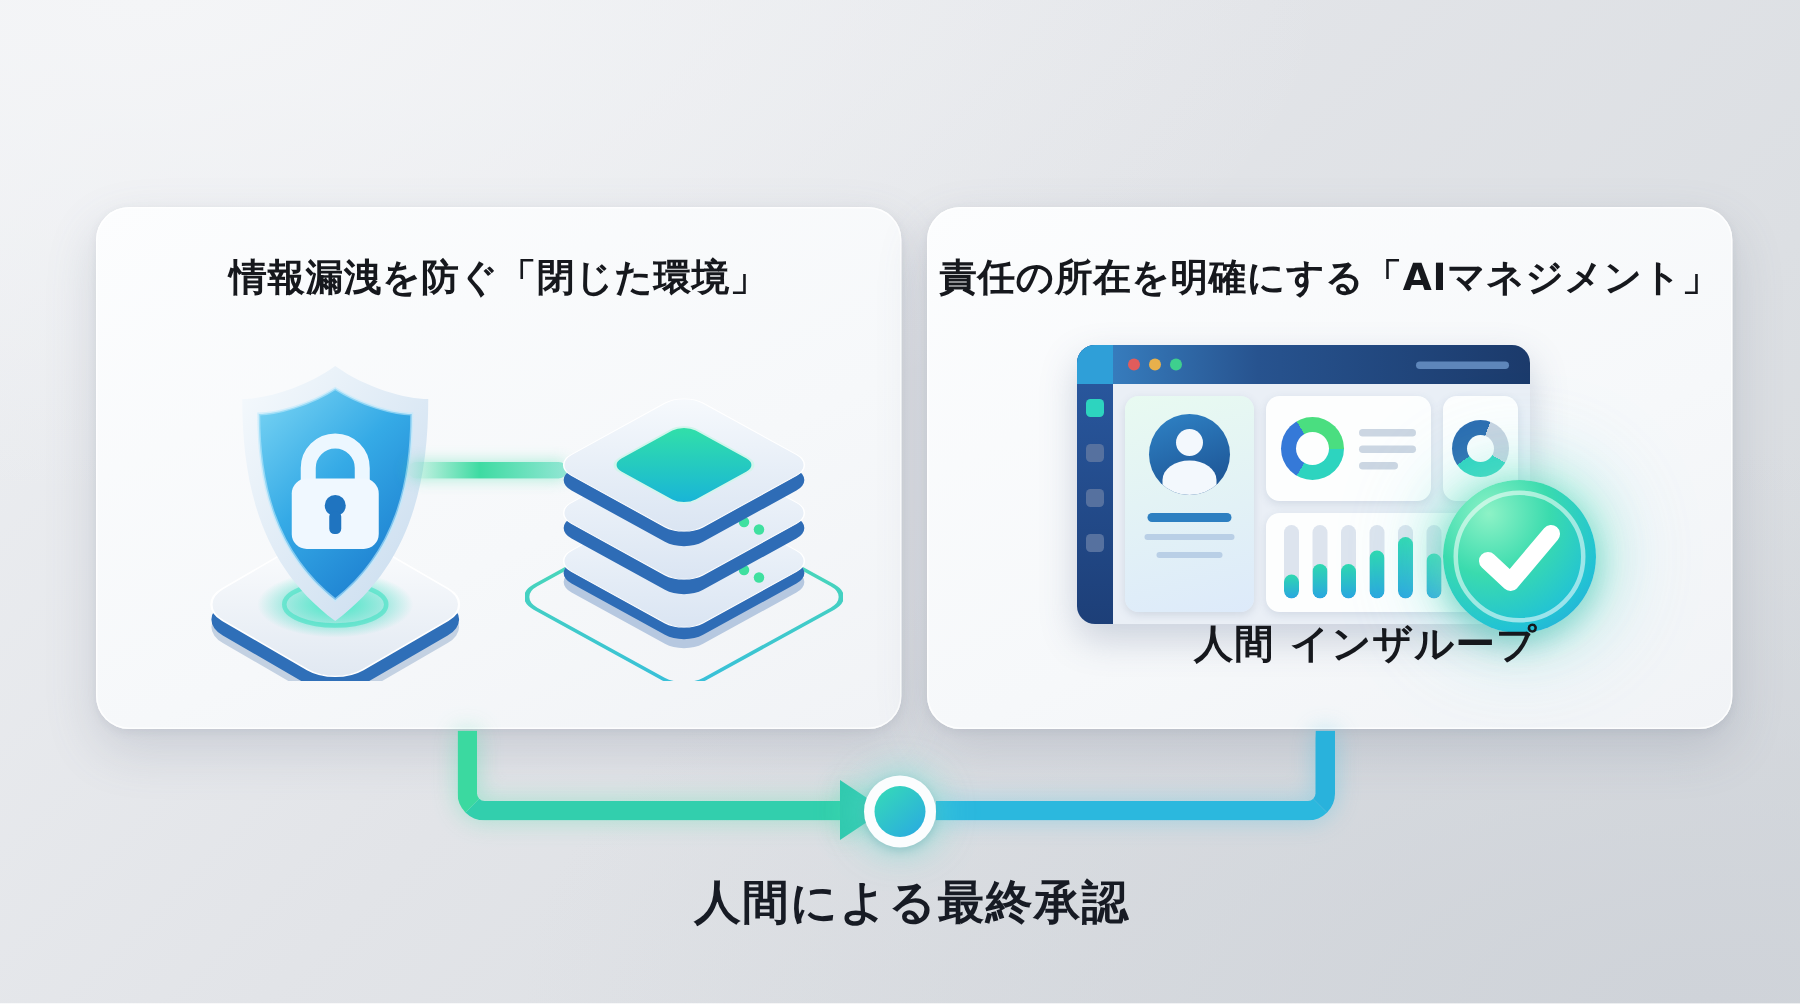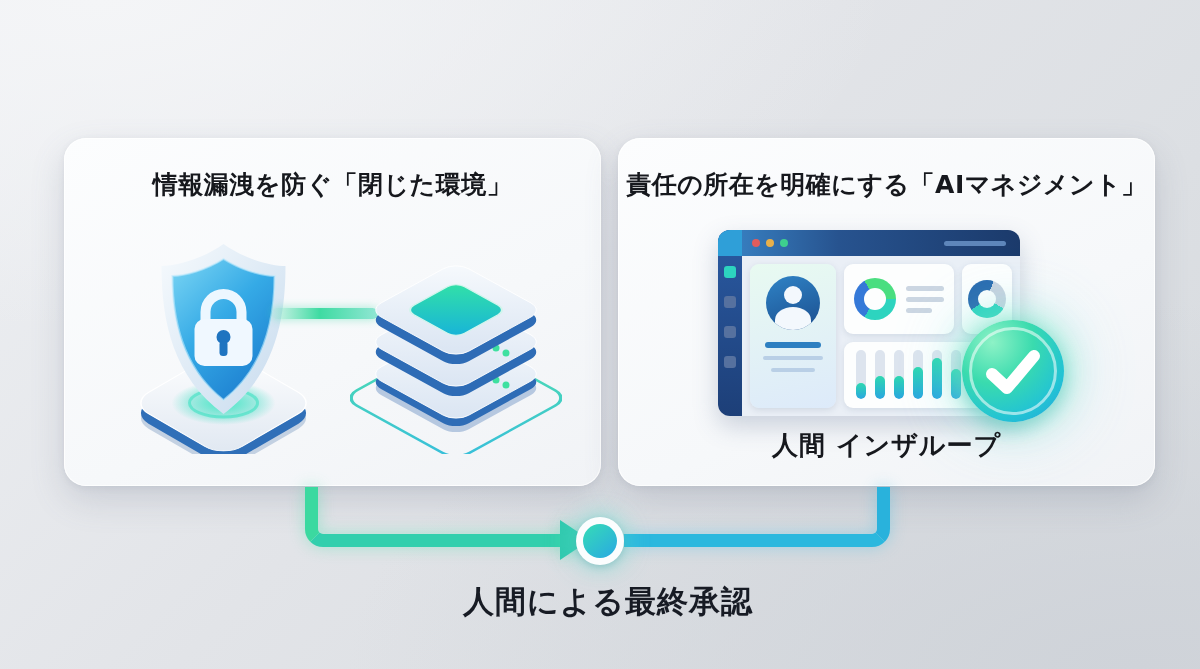--- a/index.html
+++ b/index.html
@@ -25,21 +25,21 @@
   .card.right{left:618px;}
   .card-heading{
     position:absolute;top:30px;left:0;width:100%;text-align:center;
     font-size:25px;font-weight:800;color:#16181d;letter-spacing:.5px;
   }
   .card-caption{
     position:absolute;left:0;width:100%;text-align:center;
     font-size:26px;font-weight:800;color:#16181d;letter-spacing:1px;
   }
   .left .card-caption{top:286px;left:180px;width:280px;}
-  .right .card-caption{top:290px;}
+  .right .card-caption{top:274px;padding-left:24px;}
   
   .shield-svg{position:absolute;left:52px;top:82px;width:215px;height:234px;}
   .server-svg{position:absolute;left:286px;top:92px;width:212px;height:224px;}
   .link-line{
     position:absolute;left:208px;top:170px;width:106px;height:11px;border-radius:6px;
     background:linear-gradient(90deg,rgba(62,220,164,.15),#3edba2 45%,rgba(62,215,180,.55));
     box-shadow:0 0 10px rgba(62,219,168,.45);
   }
   
   .browser{

